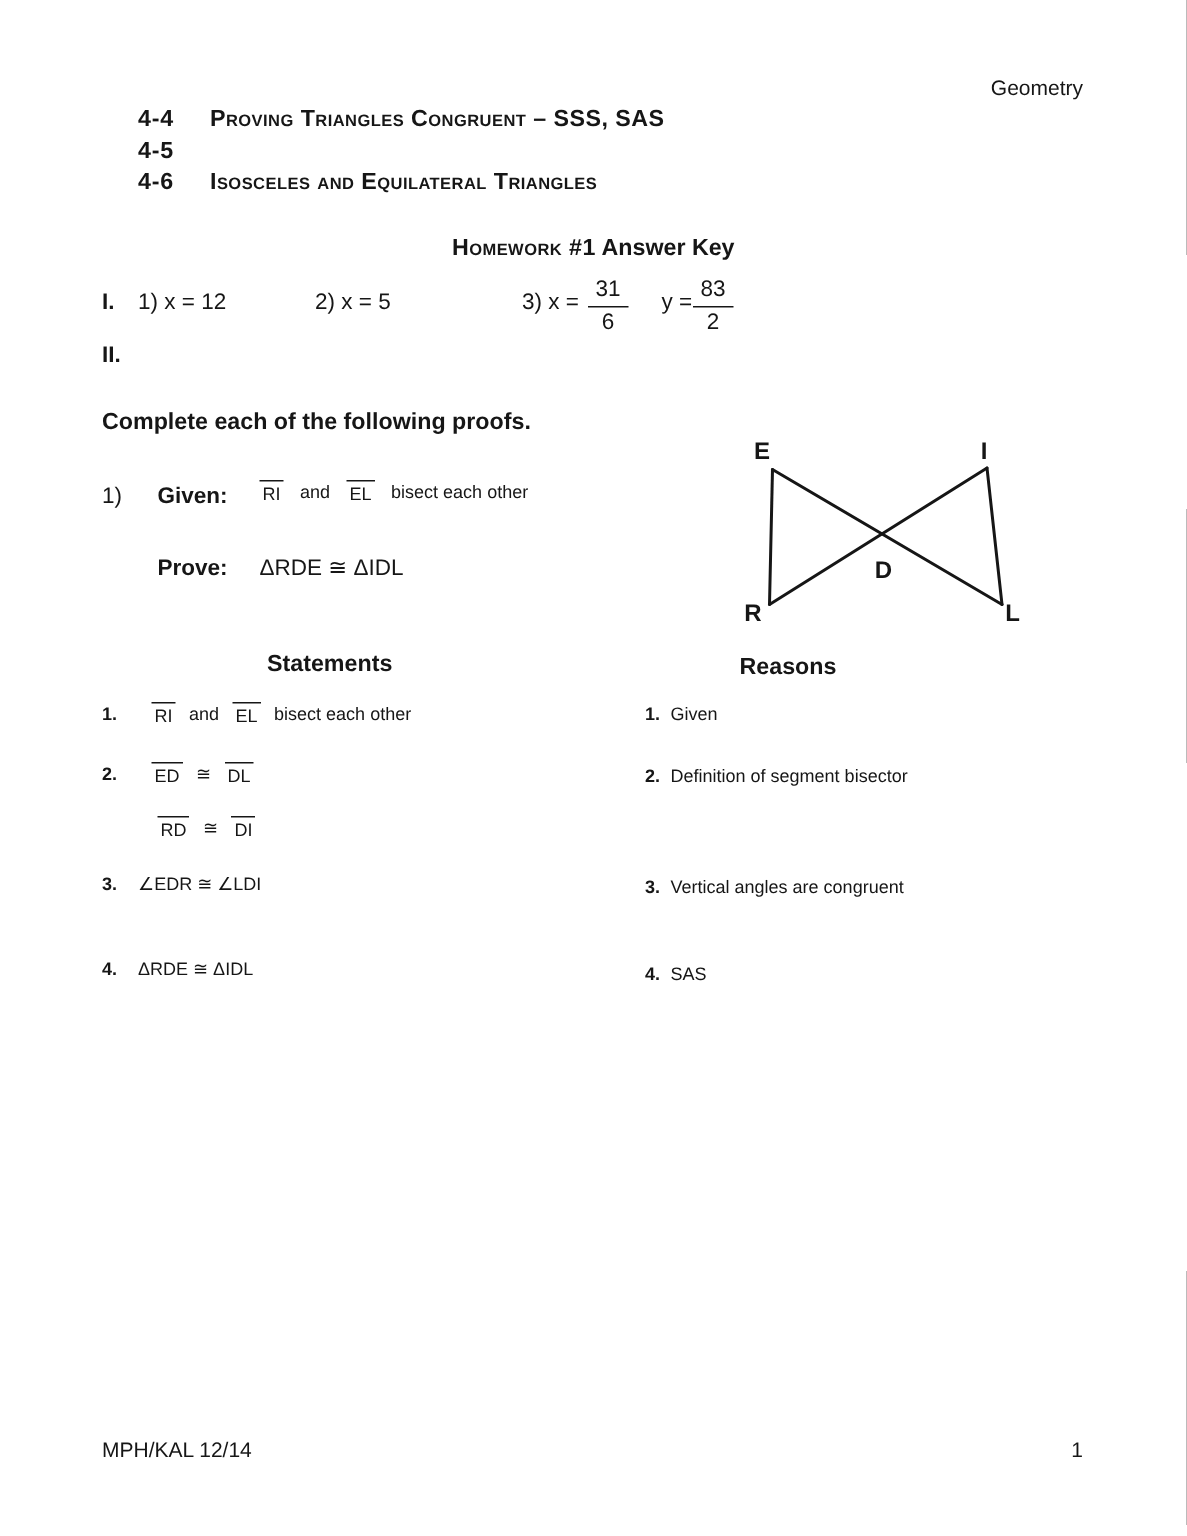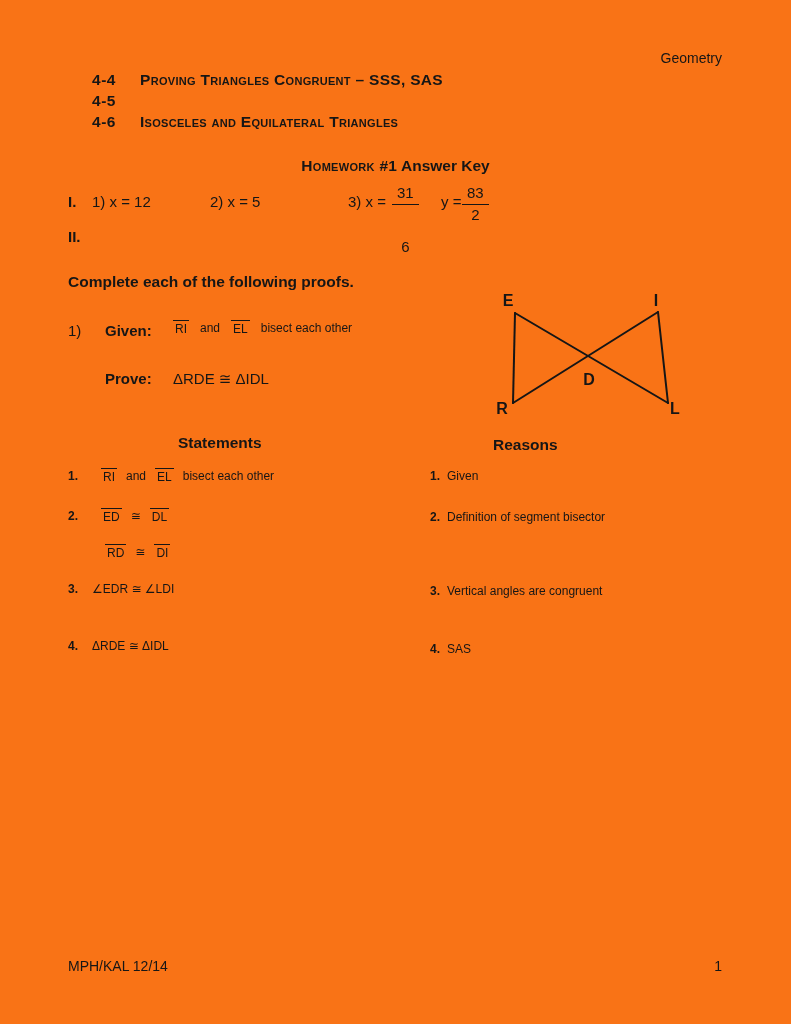--- a/index.html
+++ b/index.html
@@ -1,19 +1,19 @@
 <!DOCTYPE html>
 <html><head>
 <meta charset="utf-8">
 <style>
   html,body{margin:0;padding:0;background:#888;}
   .page{
     position:relative;
     width:791px;height:1024px;
-    background:#f97316;
+    background:#ffffff;
     font-family:"Liberation Sans","DejaVu Sans",sans-serif;
     color:#161616;
     overflow:hidden;
     margin:0 auto;
   }
   .abs{position:absolute;line-height:1.15;font-size:15px;}
   .b{font-weight:700;}
   .sc{font-variant:small-caps;letter-spacing:.3px;}
   .row{position:absolute;display:flex;align-items:flex-end;column-gap:9px;font-size:12px;line-height:1.15;white-space:nowrap;}
   .num{font-weight:700;min-width:24px;display:inline-block;}
@@ -52,21 +52,21 @@
 
   <div class="hw-title">
     <span class="sc">Homework #1</span>
     <span>Answer Key</span>
   </div>
 
   <div class="abs b" style="left:68px;top:193px;">I.</div>
   <div class="abs" style="left:92px;top:193px;">1) x = 12</div>
   <div class="abs" style="left:210px;top:193px;">2) x = 5</div>
   <div class="abs" style="left:348px;top:193px;">3) x =</div>
-  <div class="frac" style="left:392px;top:185px;gap:32px;">
+  <div class="frac" style="left:392px;top:185px;">
     <span class="fnum">31</span>
     <span class="fden">6</span>
   </div>
   <div class="abs" style="left:441px;top:193px;">y =</div>
   <div class="frac" style="left:462px;top:185px;">
     <span class="fnum">83</span>
     <span class="fden">2</span>
   </div>
   <div class="abs b" style="left:68px;top:228px;">II.</div>
 

